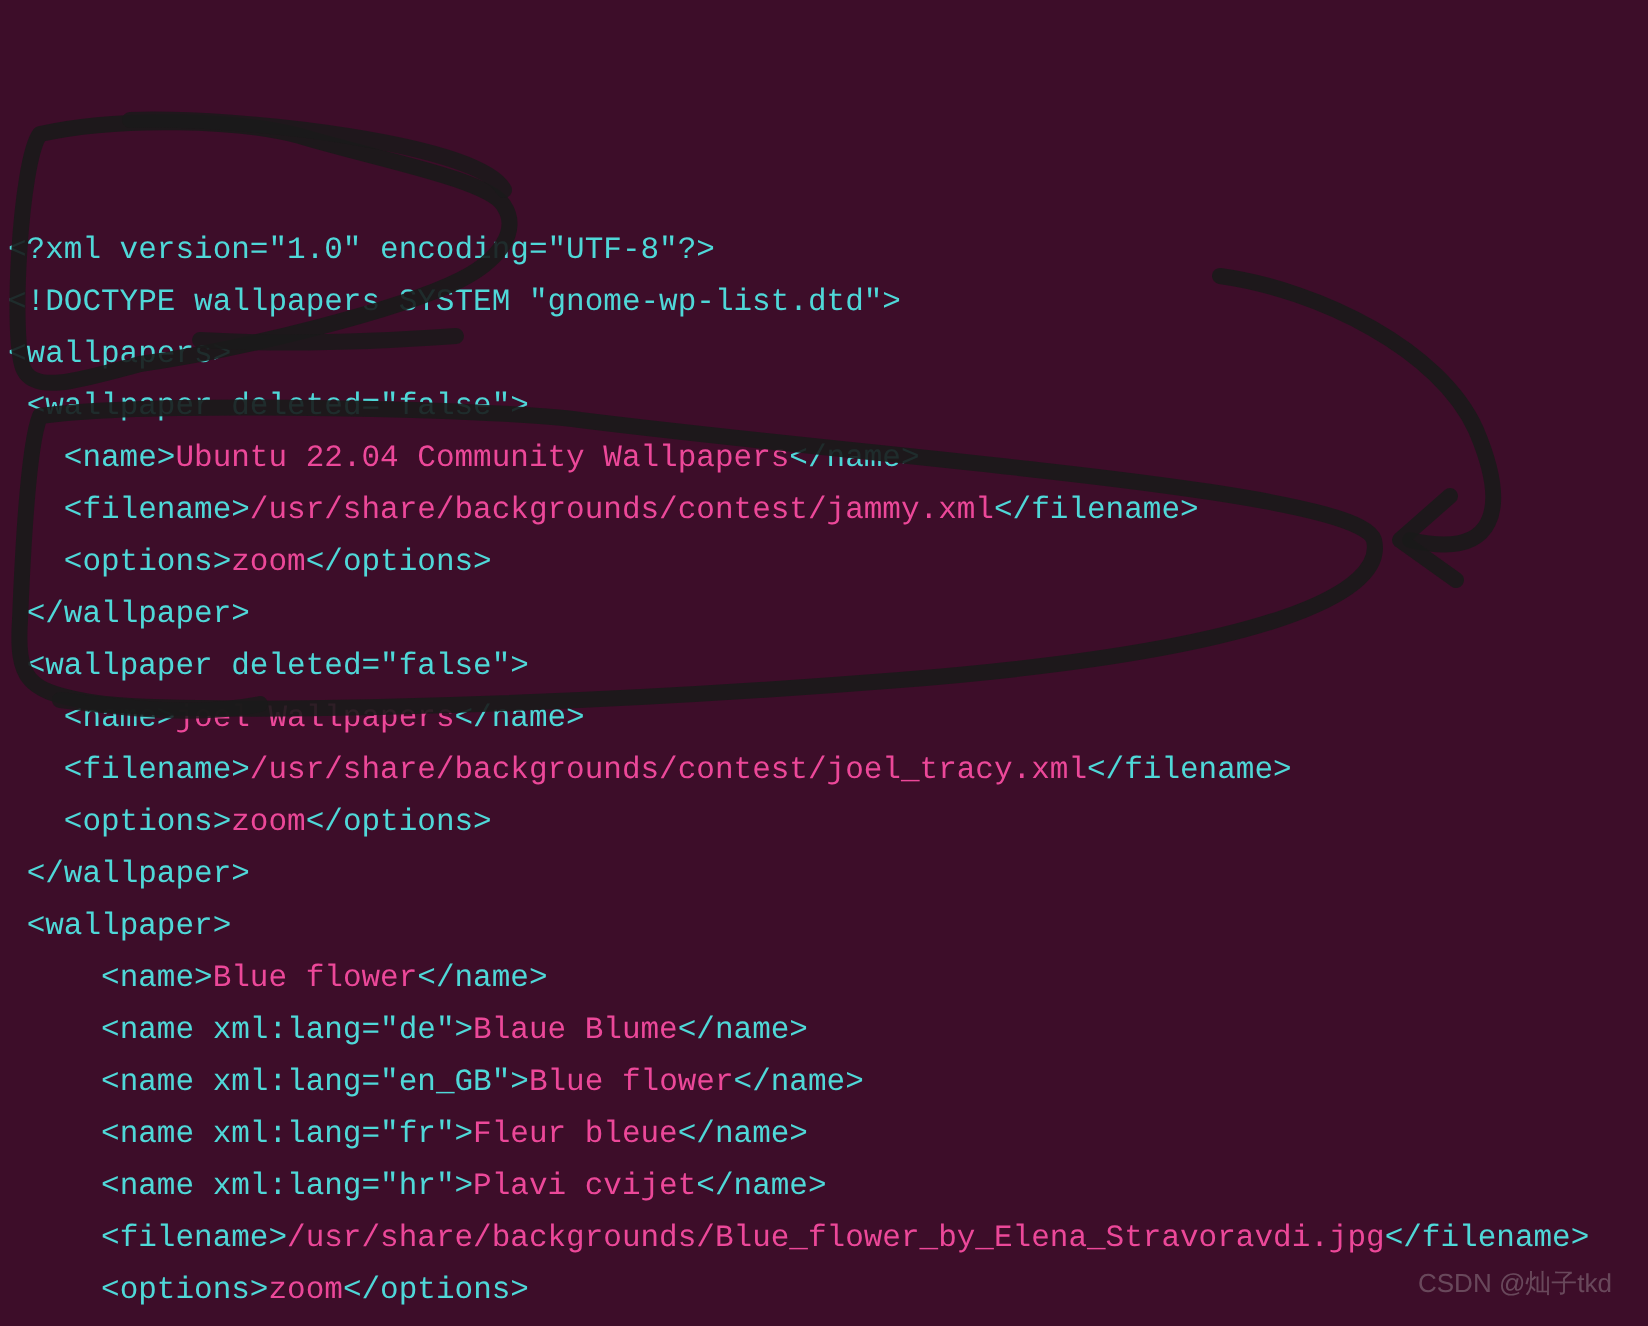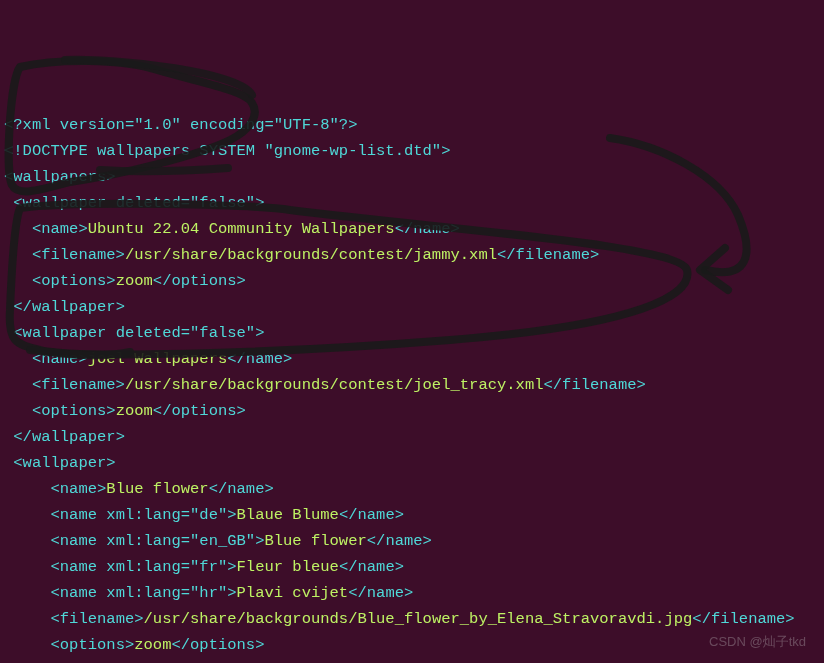--- a/index.html
+++ b/index.html
@@ -17,21 +17,21 @@
       height: 663px;
       overflow: hidden;
       position: relative;
       padding: 8px 4px;
       white-space: pre;
     }
     .tag {
       color: #4fd8d8;
     }
     .text {
-      color: #bef264;
+      color: #ec4899;
     }
     .watermark {
       position: absolute;
       bottom: 8px;
       right: 18px;
       font-family: Arial, sans-serif;
       font-size: 13px;
       color: rgba(200,200,200,0.32);
     }
     svg.overlay {

